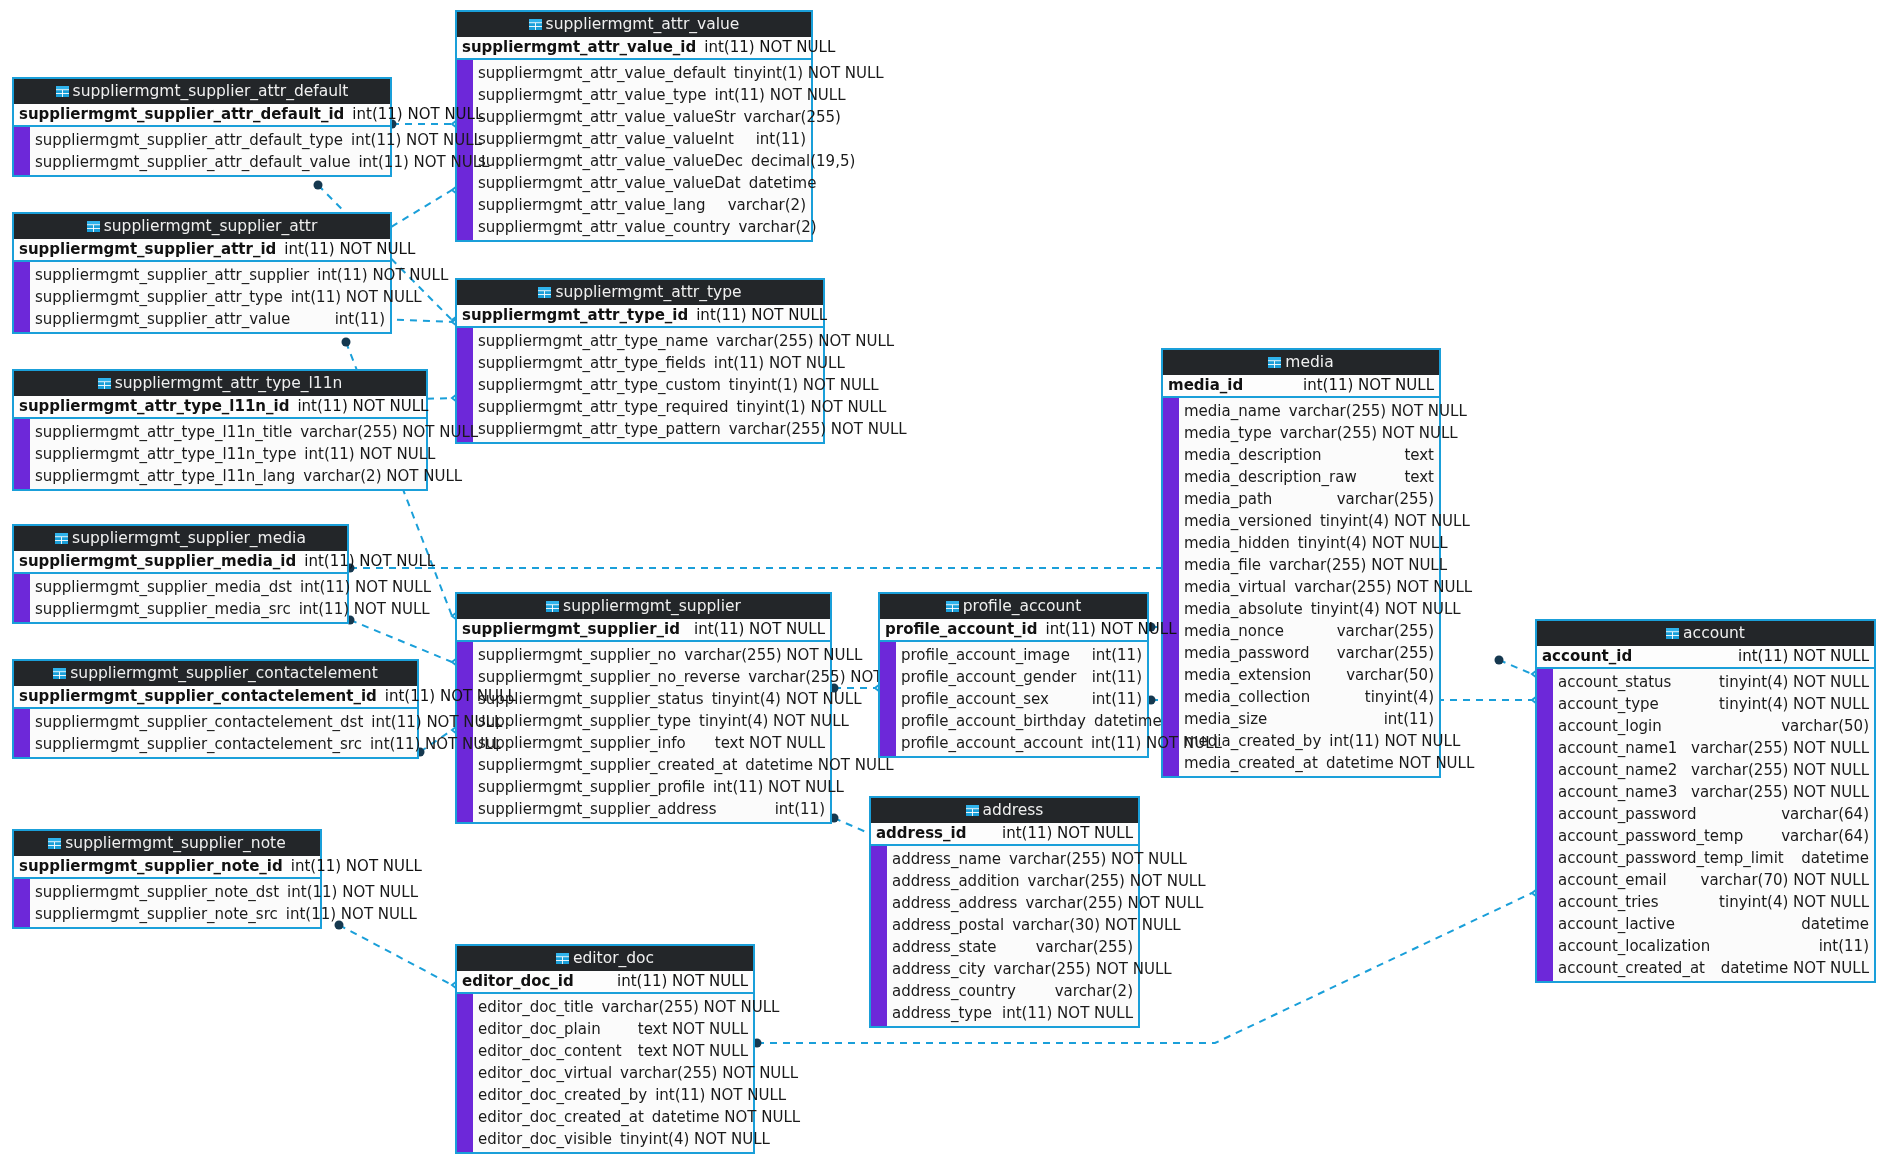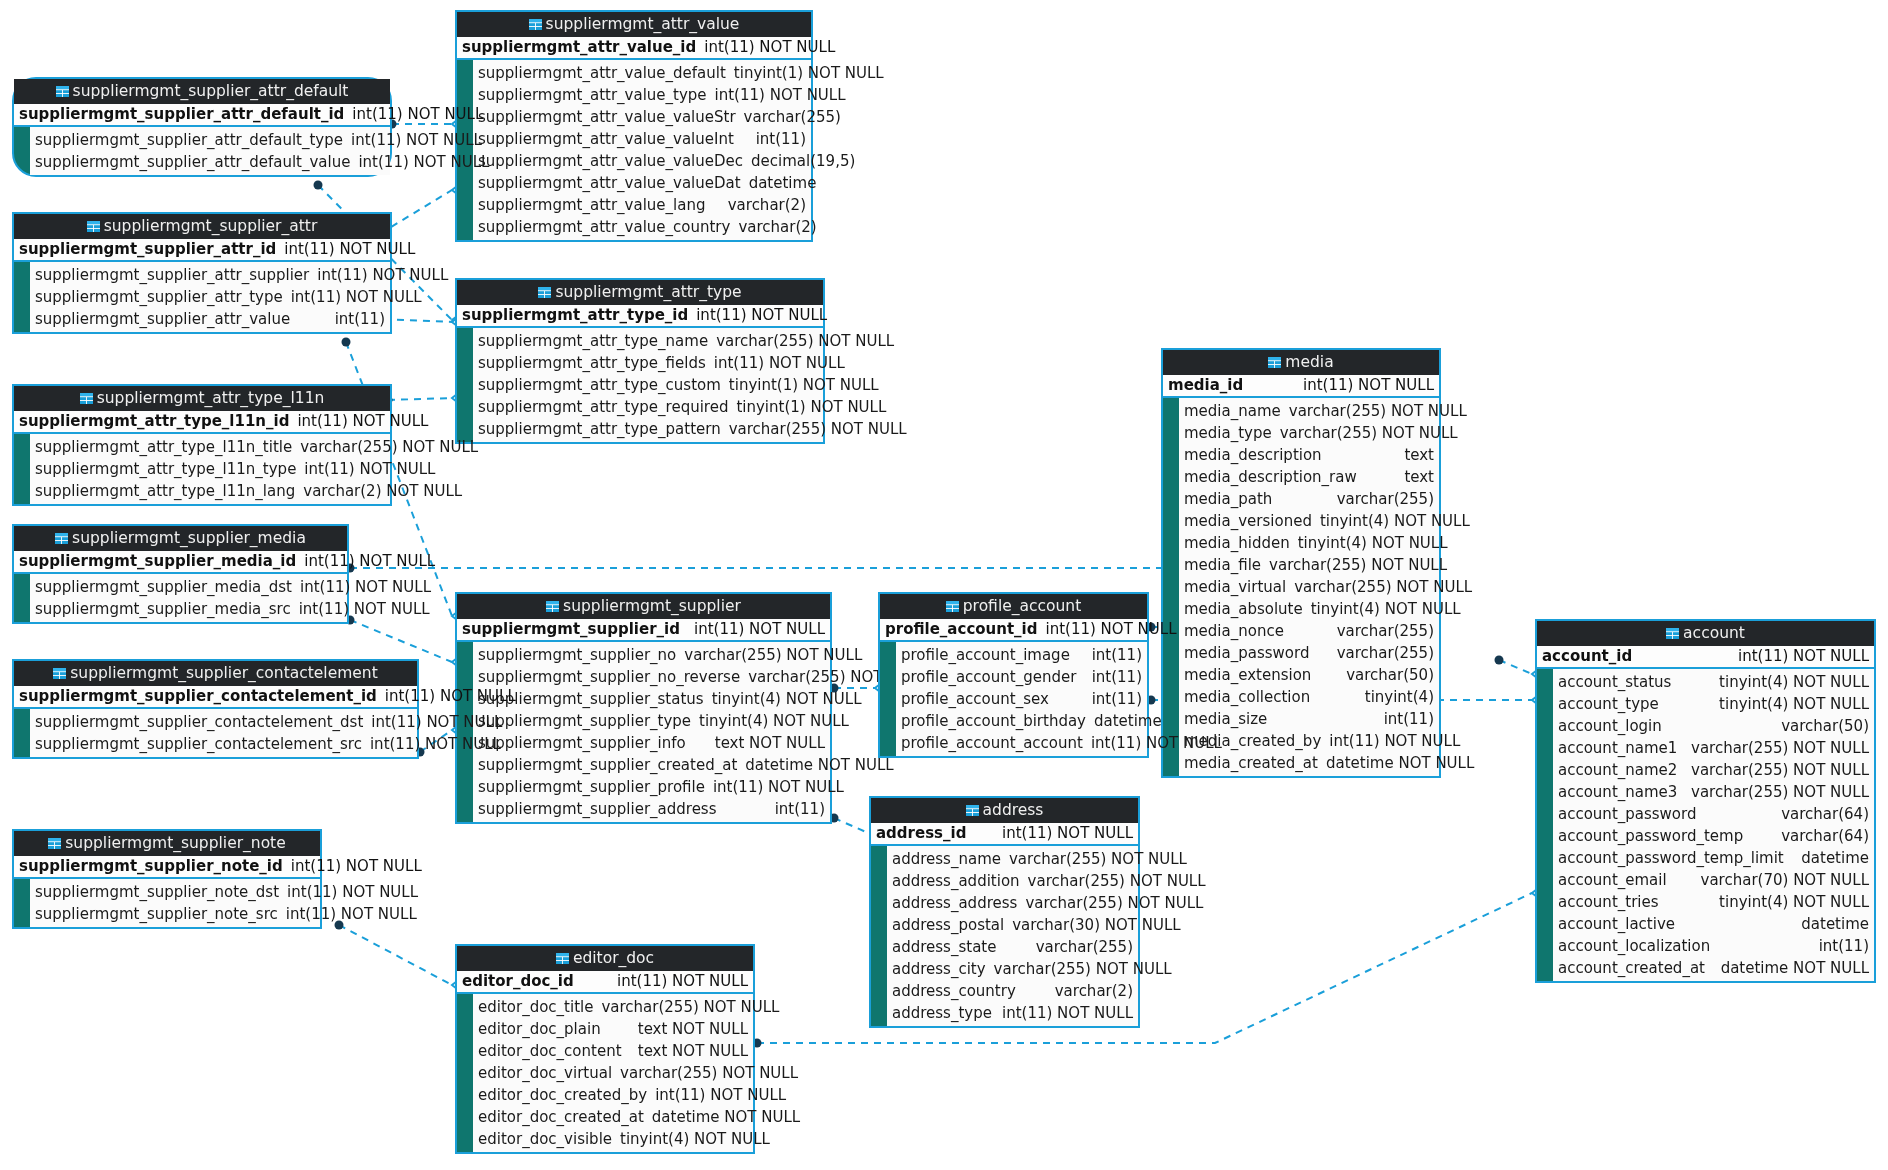--- a/index.html
+++ b/index.html
@@ -20,21 +20,21 @@
     left: 0; top: 0;
     width: 1888px;
     height: 1170px;
     pointer-events: none;
     z-index: 1;
   }
   .entity {
     position: absolute;
     box-sizing: border-box;
     border: 2px solid #1a9fd9;
-    background: #0f766e;
+    background: #6d28d9;
     z-index: 5;
   }
   .entity-header {
     background: #232629;
     color: #f0f0f0;
     font-size: 15.5px;
     line-height: 25px;
     height: 25px;
     text-align: center;
     white-space: nowrap;
@@ -202,21 +202,21 @@
           <div class="col-row">
             <span class="col-name">suppliermgmt_attr_value_lang</span>
             <span class="col-type">varchar(2)</span>
           </div>
           <div class="col-row">
             <span class="col-name">suppliermgmt_attr_value_country</span>
             <span class="col-type">varchar(2)</span>
           </div>
         </div>
       </div>
-      <div class="entity" style="left: 12px; top: 77px; width: 380px; border-radius: 24px;">
+      <div class="entity" style="left: 12px; top: 77px; width: 380px;">
         <div class="entity-header"><svg class="tbl-icon" viewBox="0 0 13 11">
             <rect x="0" y="0" width="13" height="11" fill="#1a9fd9"></rect>
             <rect x="0" y="0" width="13" height="3.2" fill="#2fb3ec"></rect>
             <rect x="6.1" y="3.9" width="0.9" height="7.1" fill="#ffffff"></rect>
             <rect x="0" y="3.3" width="13" height="0.9" fill="#ffffff"></rect>
             <rect x="0" y="7.1" width="13" height="0.9" fill="#ffffff"></rect>
           </svg><span>suppliermgmt_supplier_attr_default</span></div>
         <div class="entity-pk">
           <span class="col-name">suppliermgmt_supplier_attr_default_id</span>
           <span class="col-type">int(11) NOT NULL</span>
@@ -287,21 +287,21 @@
           <div class="col-row">
             <span class="col-name">suppliermgmt_attr_type_required</span>
             <span class="col-type">tinyint(1) NOT NULL</span>
           </div>
           <div class="col-row">
             <span class="col-name">suppliermgmt_attr_type_pattern</span>
             <span class="col-type">varchar(255) NOT NULL</span>
           </div>
         </div>
       </div>
-      <div class="entity" style="left: 12px; top: 384px; width: 380px;">
+      <div class="entity" style="left: 12px; top: 369px; width: 416px;">
         <div class="entity-header"><svg class="tbl-icon" viewBox="0 0 13 11">
             <rect x="0" y="0" width="13" height="11" fill="#1a9fd9"></rect>
             <rect x="0" y="0" width="13" height="3.2" fill="#2fb3ec"></rect>
             <rect x="6.1" y="3.9" width="0.9" height="7.1" fill="#ffffff"></rect>
             <rect x="0" y="3.3" width="13" height="0.9" fill="#ffffff"></rect>
             <rect x="0" y="7.1" width="13" height="0.9" fill="#ffffff"></rect>
           </svg><span>suppliermgmt_attr_type_l11n</span></div>
         <div class="entity-pk">
           <span class="col-name">suppliermgmt_attr_type_l11n_id</span>
           <span class="col-type">int(11) NOT NULL</span>

